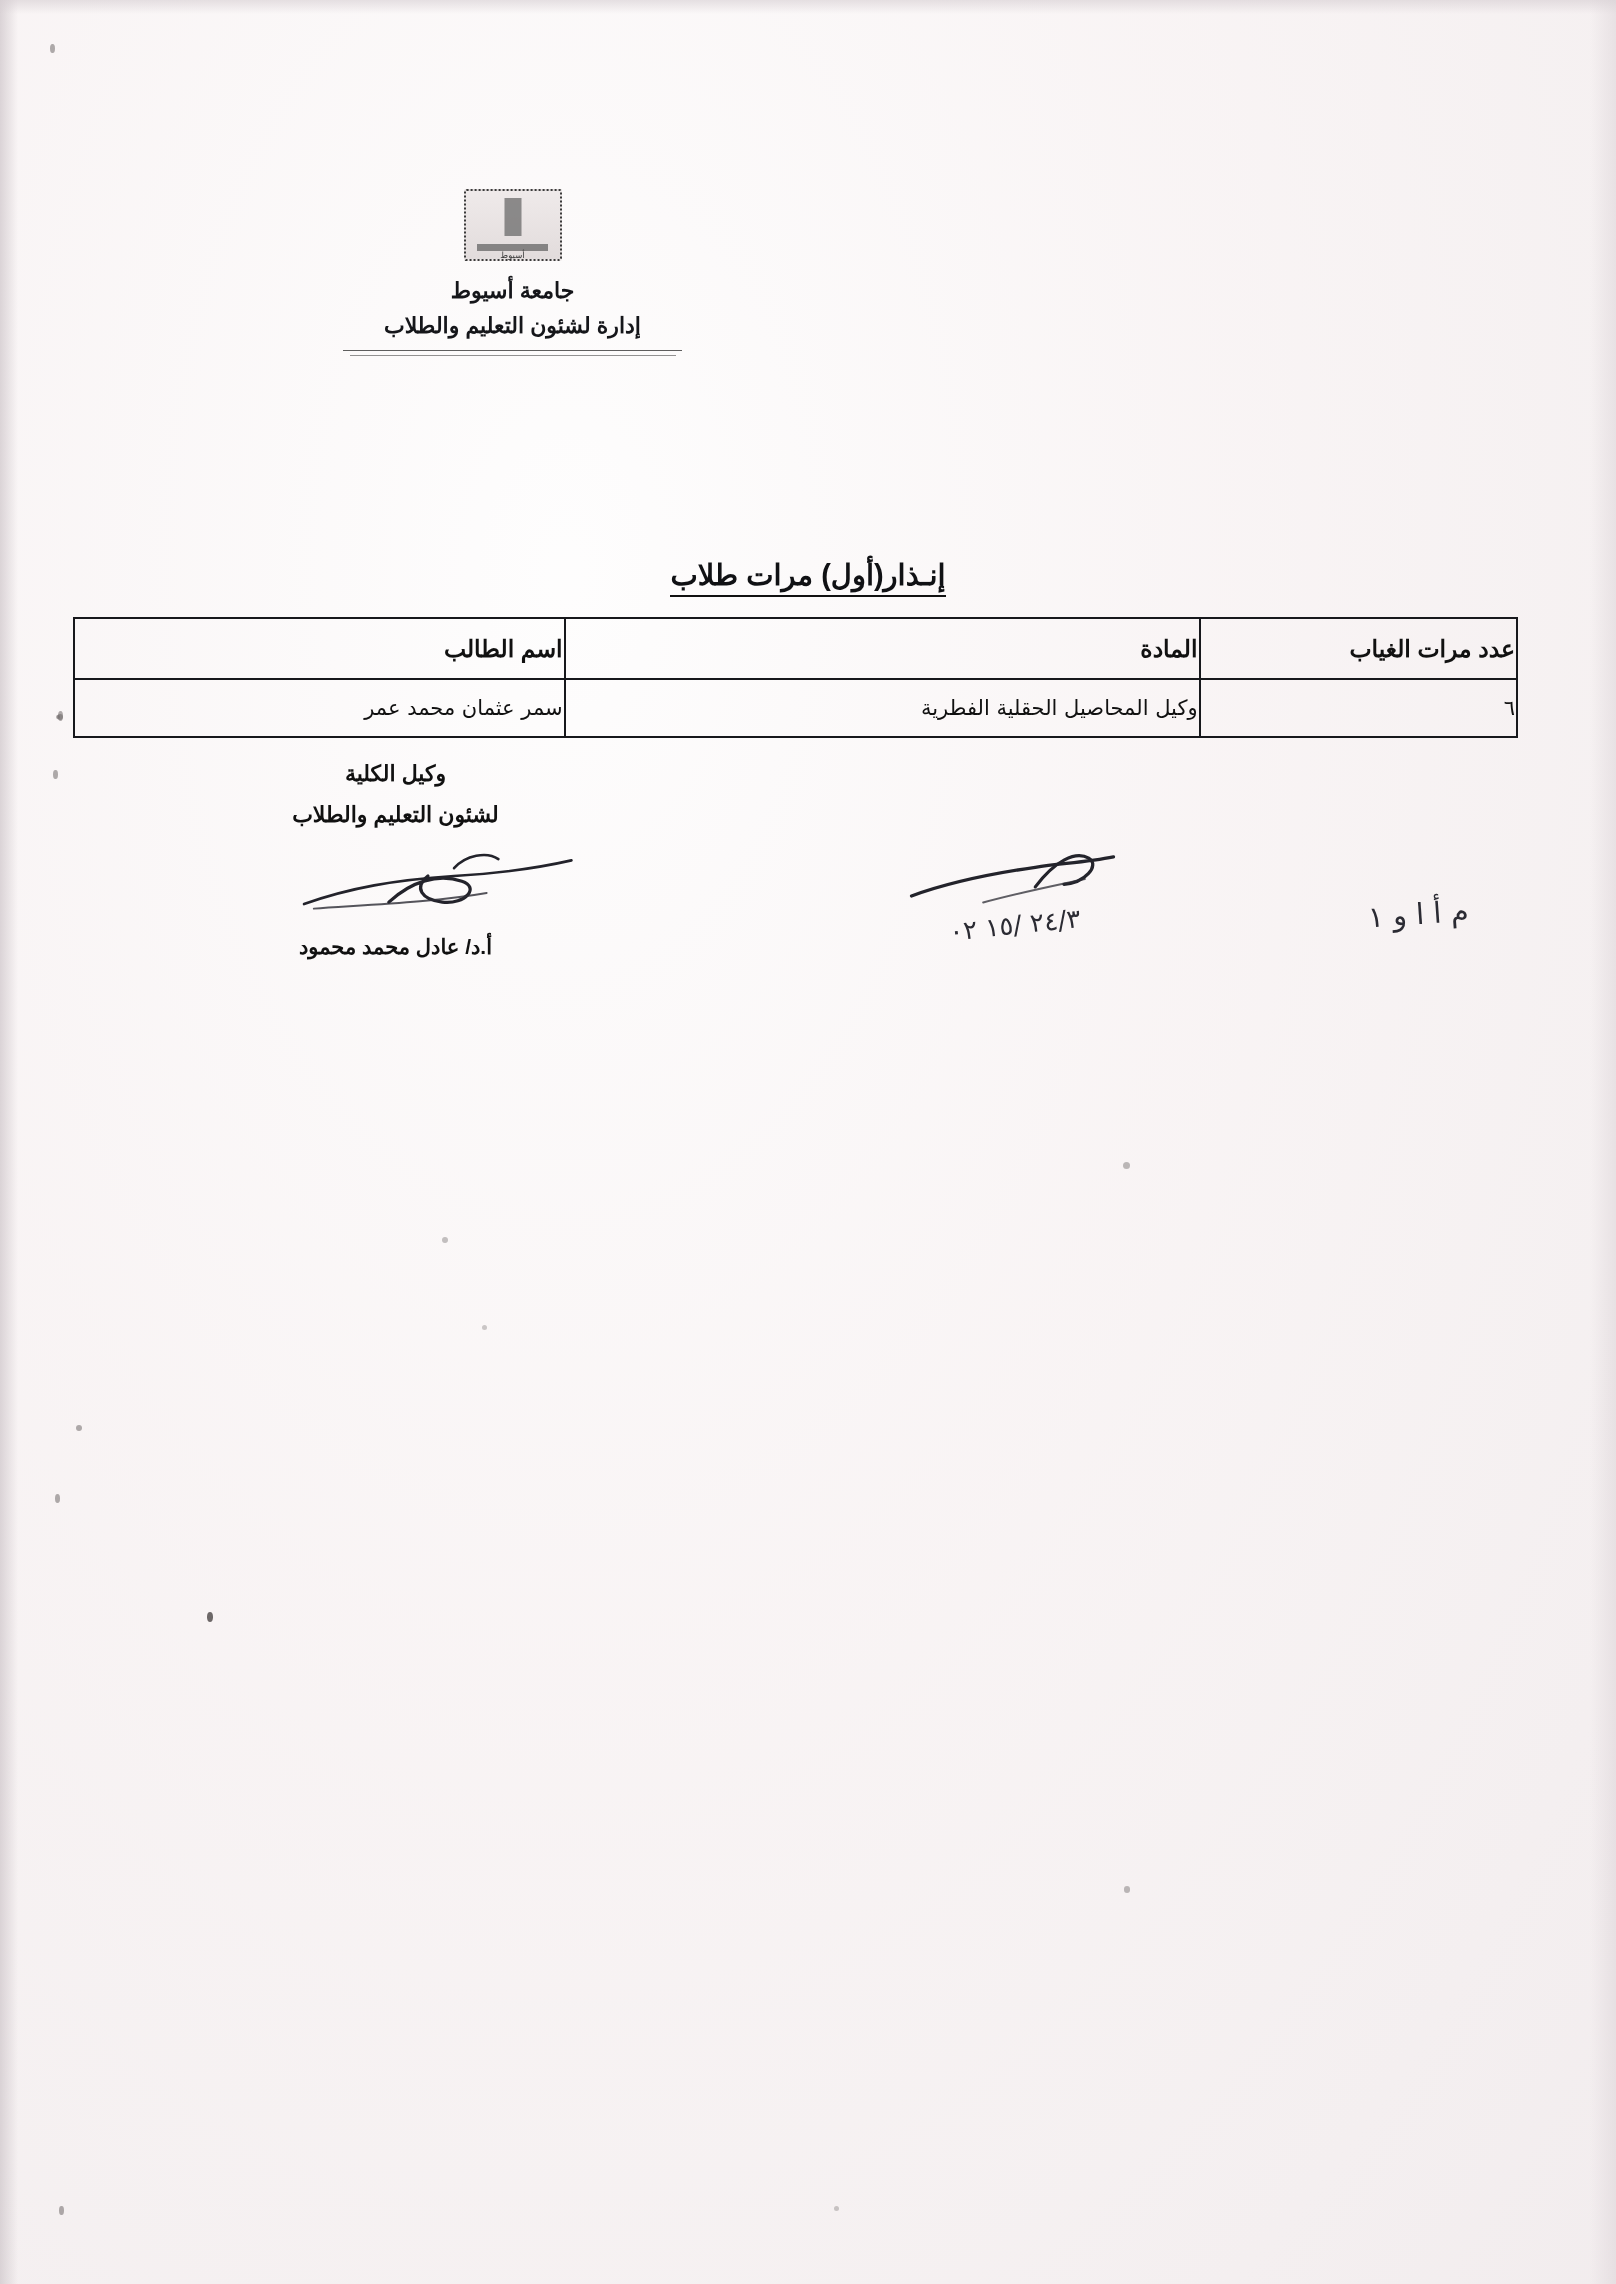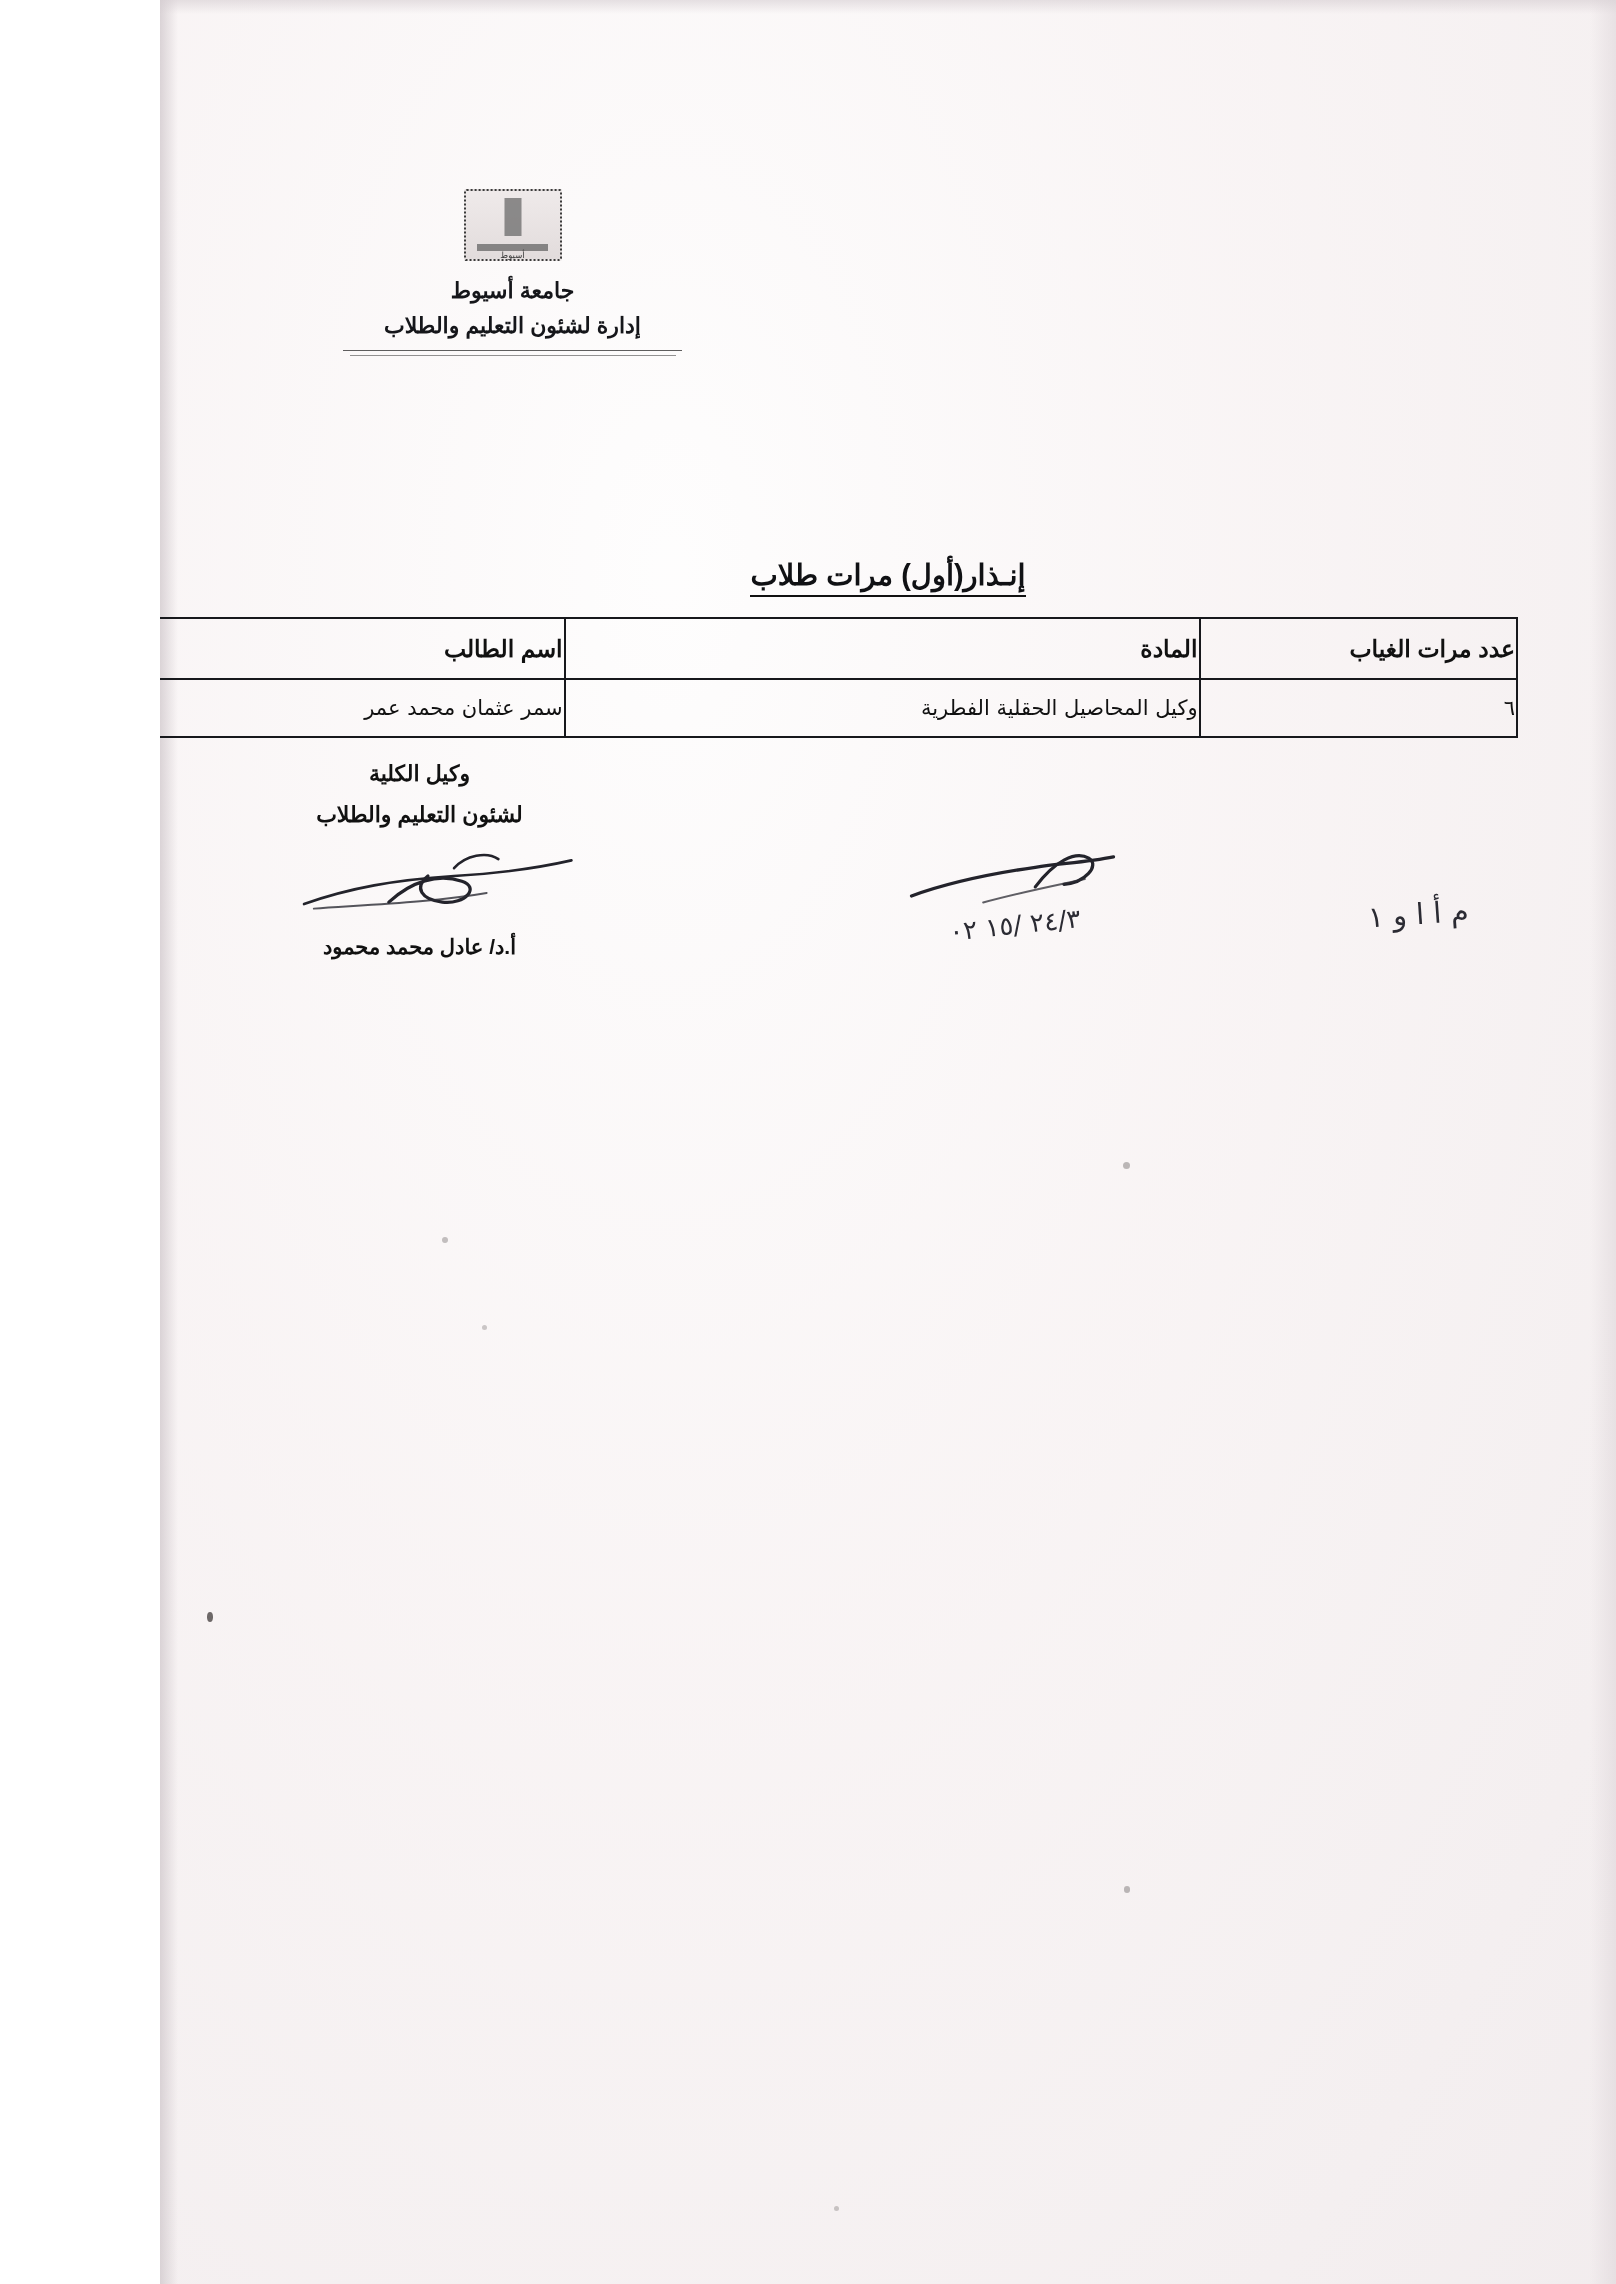--- a/index.html
+++ b/index.html
@@ -5,21 +5,21 @@
   html, body {
     margin: 0;
     padding: 0;
     background: #ffffff;
   }
   body {
     font-family: "Liberation Sans", sans-serif;
   }
   .page {
     position: relative;
-    width: 1456px;
+    width: 1616px;
     height: 2284px;
     background: #f7f3f3;
     overflow: hidden;
   }
   
   .paper-tint {
     position: absolute;
     inset: 0;
     background:
       radial-gradient(ellipse at 35% 25%, rgba(255,255,255,0.85) 0%, rgba(250,245,246,0.55) 45%, rgba(243,237,239,0.35) 70%, rgba(236,229,232,0.45) 100%);
@@ -163,21 +163,21 @@
     padding-left: 19px;
   }
   col.c-name { width: 34%; }
   col.c-subject { width: 44%; }
   col.c-count { width: 22%; }
 
   
   .sign-block {
     position: absolute;
     top: 754px;
-    right: 994px;
+    right: 1018px;
     width: 405px;
     text-align: center;
     color: #111;
   }
   .sign-line {
     font-size: 22px;
     font-weight: bold;
     line-height: 1.85;
   }
   .sign-name {

